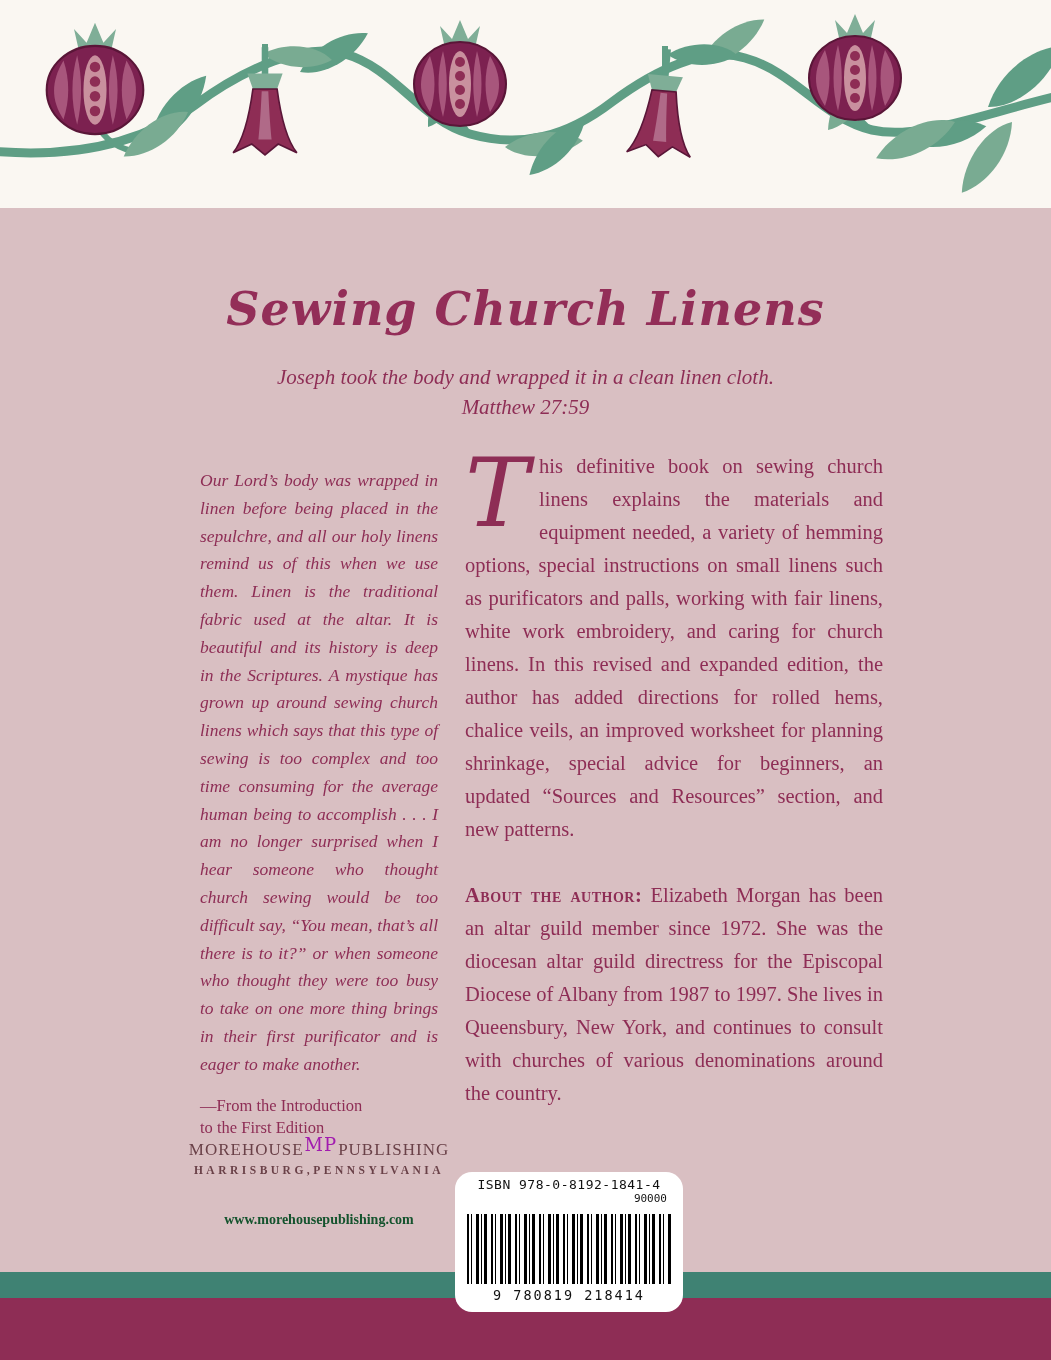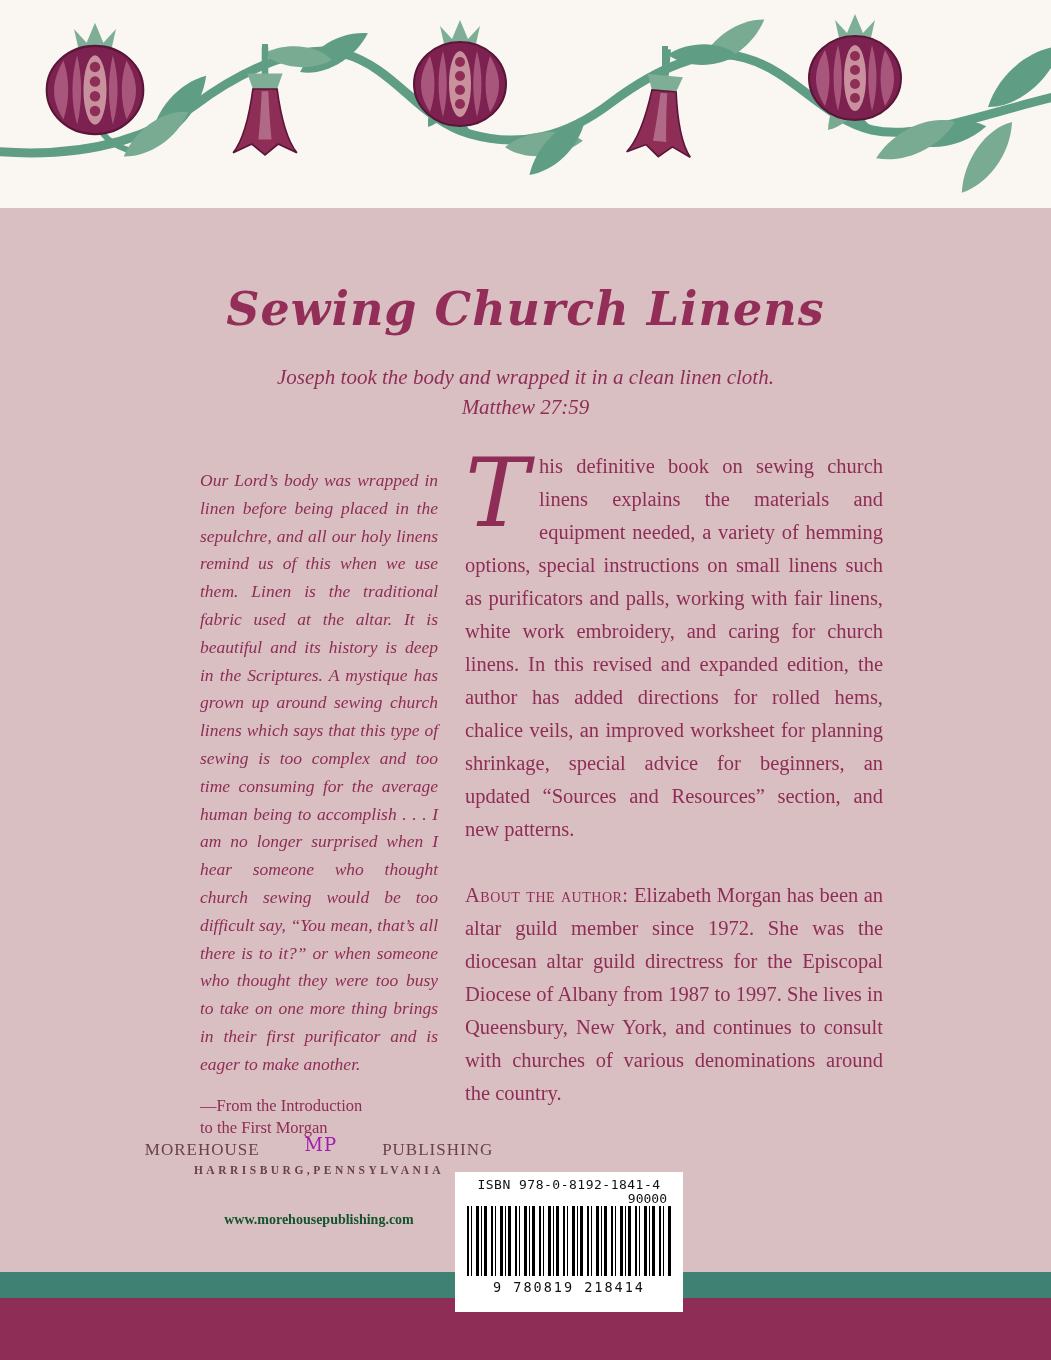--- a/index.html
+++ b/index.html
@@ -43,21 +43,21 @@
   .attribution{
     margin-top:16px;
     font-size:16.5px;line-height:22px;color:#8e2d55;
   }
   .publisher-block{
     position:absolute;left:188px;top:1140px;width:262px;
     text-align:center;color:#6a4148;
   }
   .publisher-name{
     font-size:17px;letter-spacing:1px;white-space:nowrap;
-    display:flex;align-items:center;justify-content:center;gap:44px;
+    display:flex;align-items:center;justify-content:center;
   }
   .publisher-monogram{
     font-family:"DejaVu Serif", serif;
     font-size:18px;line-height:20px;
     color:#a21caf;margin:0 1px;position:relative;top:-5px;
   }
   .publisher-location{
     margin-top:4px;font-size:11.5px;letter-spacing:3.5px;font-weight:bold;
   }
   .website{
@@ -75,35 +75,35 @@
   .dropcap{
     float:left;
     font-family:"DejaVu Serif", serif;
     font-style:italic;
     font-size:96px;line-height:74px;
     padding:6px 10px 0 0;
     color:#8e2d55;
   }
   .about-para{margin-top:33px !important;}
   .about-label{
-    font-variant:small-caps;font-weight:normal;letter-spacing:.5px;
+    font-variant:small-caps;font-weight:bold;letter-spacing:.5px;
   }
   
   .teal-band{position:absolute;left:0;top:1272px;width:100%;height:26px;background:#3f8273;}
   .maroon-band{position:absolute;left:0;top:1298px;width:100%;height:62px;background:#8e2d55;}
   
   .barcode-box{
     position:absolute;left:455px;top:1172px;width:228px;height:140px;
     background:#ffffff;z-index:2;
     display:flex;flex-direction:column;align-items:center;
     box-sizing:border-box;padding:5px 10px 4px 10px;
-    font-family:"DejaVu Sans Mono", monospace;color:#111;
+    font-family:"DejaVu Sans Mono", monospace;color:#111;border-radius:17px;
   }
   .isbn-line{font-size:13px;letter-spacing:.5px;white-space:nowrap;}
-  .price-code{align-self:flex-end;font-size:13px;margin:1px 6px 0 0;line-height:11px;}
+  .price-code{align-self:flex-end;font-size:11px;margin:1px 6px 8px 0;line-height:11px;}
   .bars{
     width:204px;height:70px;margin-top:2px;
     background:repeating-linear-gradient(90deg,
       #000 0 2px,#fff 2px 4px,
       #000 4px 5px,#fff 5px 9px,
       #000 9px 12px,#fff 12px 14px,
       #000 14px 15px,#fff 15px 17px,
       #000 17px 20px,#fff 20px 24px);
   }
   .barcode-number{font-size:13.5px;letter-spacing:2px;margin-top:3px;white-space:nowrap;}
@@ -172,21 +172,21 @@
   <h1 class="book-title">Sewing Church Linens</h1>
   <div class="epigraph">
     <div>Joseph took the body and wrapped it in a clean linen cloth.</div>
     <div>Matthew 27:59</div>
   </div>
 
   <div class="left-col">
     <p class="left-quote">Our Lord’s body was wrapped in linen before being placed in the sepulchre, and all our holy linens remind us of this when we use them. Linen is the traditional fabric used at the altar. It is beautiful and its history is deep in the Scriptures. A mystique has grown up around sewing church linens which says that this type of sewing is too complex and too time consuming for the average human being to accomplish . . . I am no longer surprised when I hear someone who thought church sewing would be too difficult say, “You mean, that’s all there is to it?” or when someone who thought they were too busy to take on one more thing brings in their first purificator and is eager to make another.</p>
     <div class="attribution">
       <div>—From the Introduction</div>
-      <div>to the First Morgan</div>
+      <div>to the First Edition</div>
     </div>
   </div>
 
   <div class="publisher-block">
     <div class="publisher-name">
       <span>MOREHOUSE</span>
       <span class="publisher-monogram">MP</span>
       <span>PUBLISHING</span>
     </div>
     <div class="publisher-location">HARRISBURG,PENNSYLVANIA</div>

